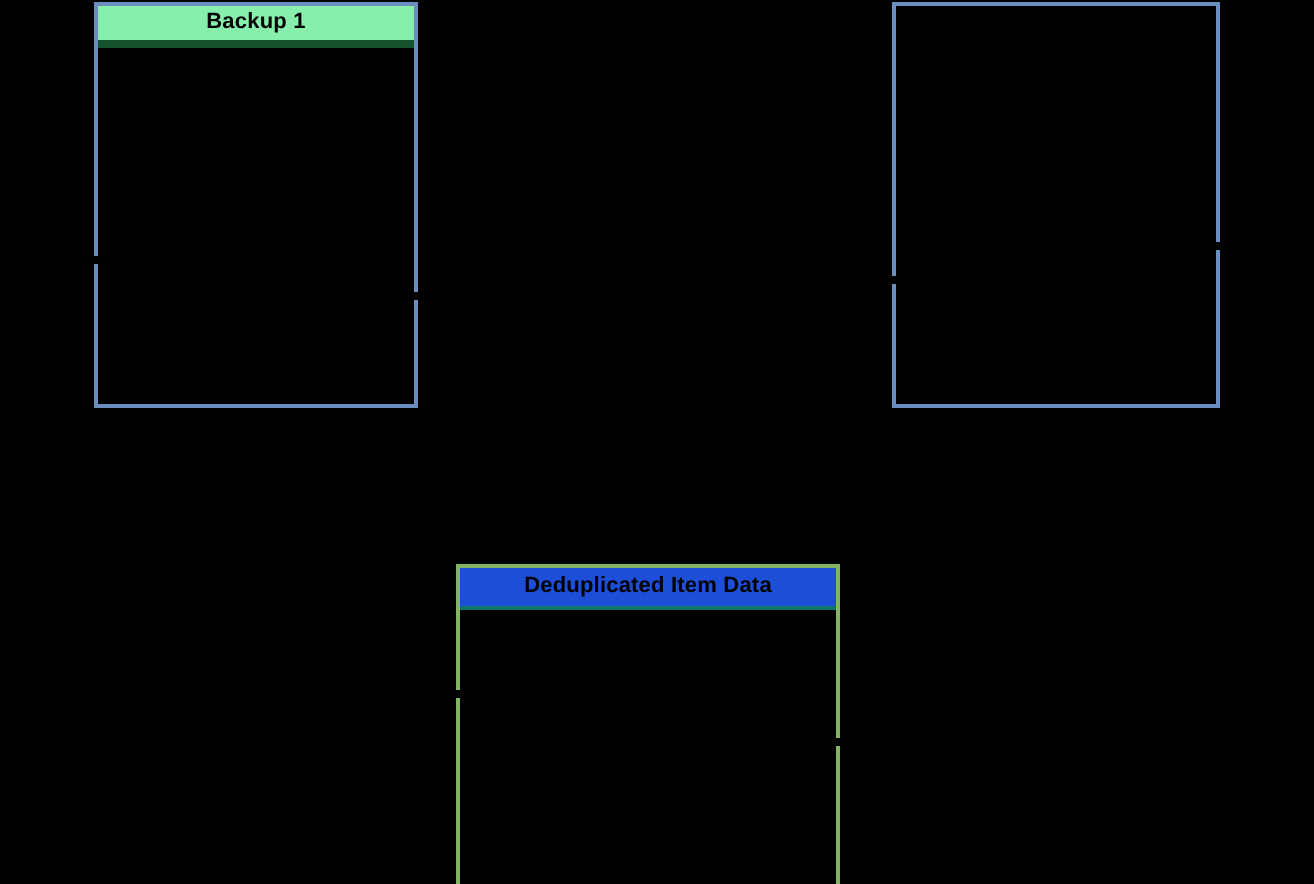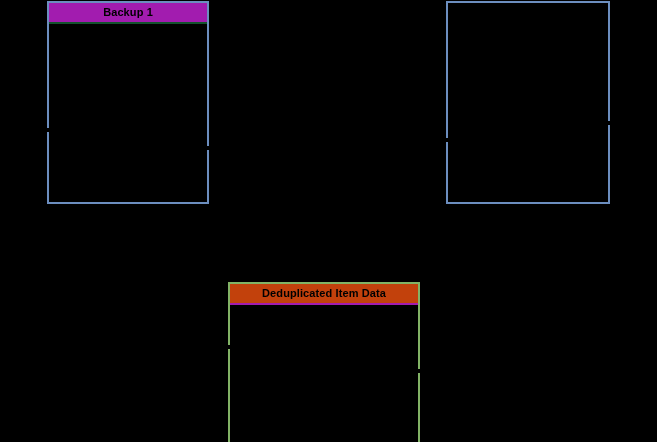--- a/index.html
+++ b/index.html
@@ -57,34 +57,34 @@
     width: 100%;
     box-sizing: border-box;
     background: transparent;
   }
 
   
   .node.blue {
     border: 2px solid #6c8ebf;
   }
   .node.blue .node-title {
-    background: #a21caf;
-    border-bottom: 2px solid #14532d;
+    background: #86efac;
+    border-bottom: 4px solid #14532d;
   }
   .node.blue .node-body {
     border: none;
   }
 
   
   .node.green {
     border: 2px solid #82b366;
   }
   .node.green .node-title {
-    background: #c2410c;
-    border-bottom: 2px solid #a21caf;
+    background: #1d4ed8;
+    border-bottom: 2px solid #0f766e;
   }
   .node.green .node-body {
     border: none;
   }
 
   
   .anchor {
     position: absolute;
     background: #000000;
     width: 3px;

